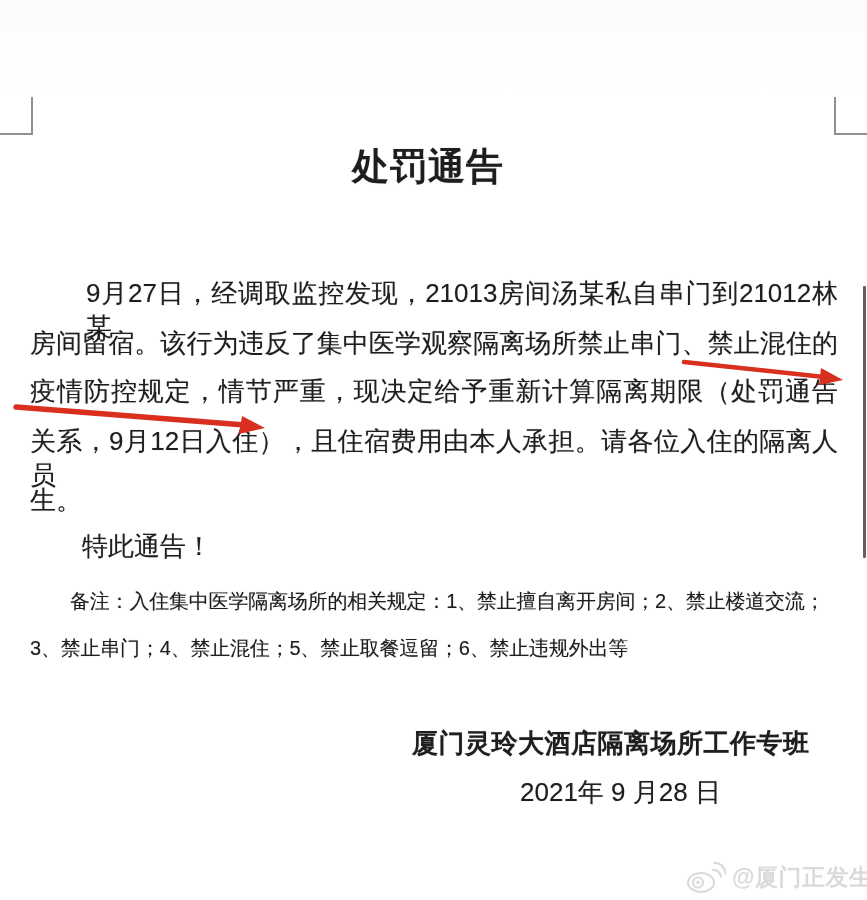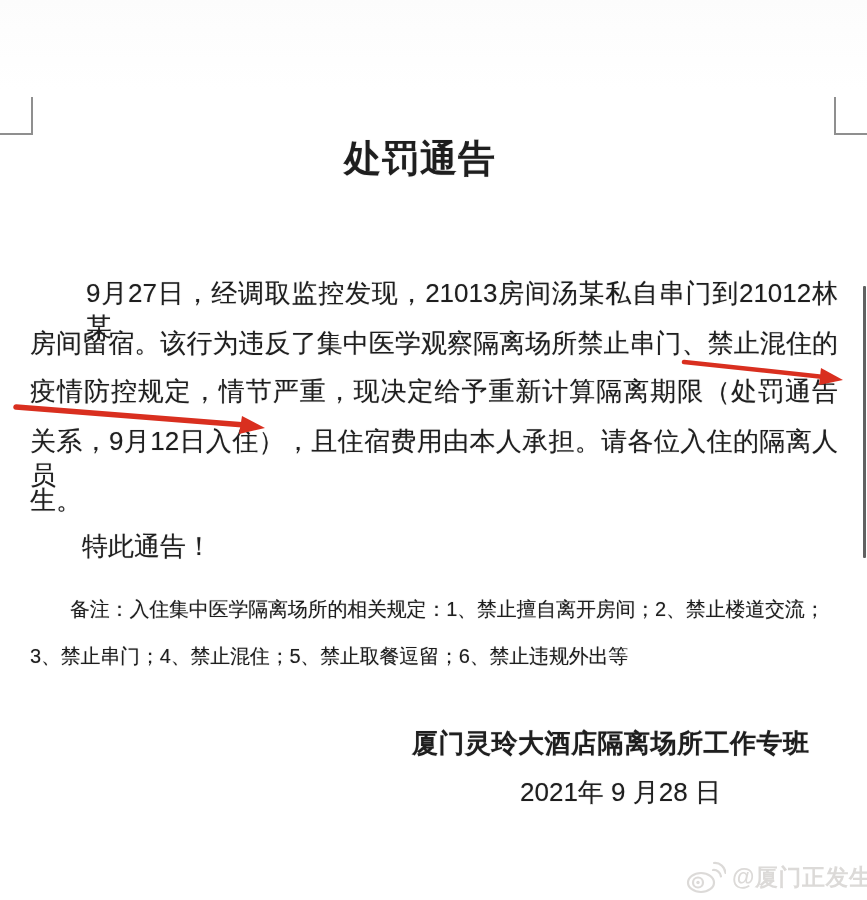--- a/index.html
+++ b/index.html
@@ -12,36 +12,36 @@
   }
   .doc-text{
     color:#1e1e1e;
     text-shadow:0 0 1px rgba(25,25,25,.38);
     position:absolute;
   }
   .title{
     top:130px;left:0;width:760px;
     text-align:center;
     font-size:37px;font-weight:700;letter-spacing:1px;
-    margin:4px;
+    margin:12px;
     padding-left:36px;
   }
   .bline{
     font-size:26px;line-height:34px;font-weight:500;
     white-space:nowrap;
   }
   .jline{
     white-space:normal;
     text-align:justify;
     text-align-last:justify;
     margin-top:35px;
   }
   .note{
     font-size:20px;line-height:28px;font-weight:500;
-    letter-spacing:-0.2px;white-space:nowrap;margin-top:8px;
+    letter-spacing:-0.2px;white-space:nowrap;
   }
   .signature{font-size:26px;font-weight:700;letter-spacing:0.5px;white-space:nowrap;}
   .datetext{font-size:26px;font-weight:500;white-space:pre;}
   .crop{position:absolute;background:#8f8f8f;}
   .page-edge{
     position:absolute;left:863px;top:286px;width:3px;height:272px;
     background:#454545;opacity:.85;border-radius:1px;
   }
   .arrow-layer{position:absolute;left:0;top:0;pointer-events:none;}
   .watermark{

